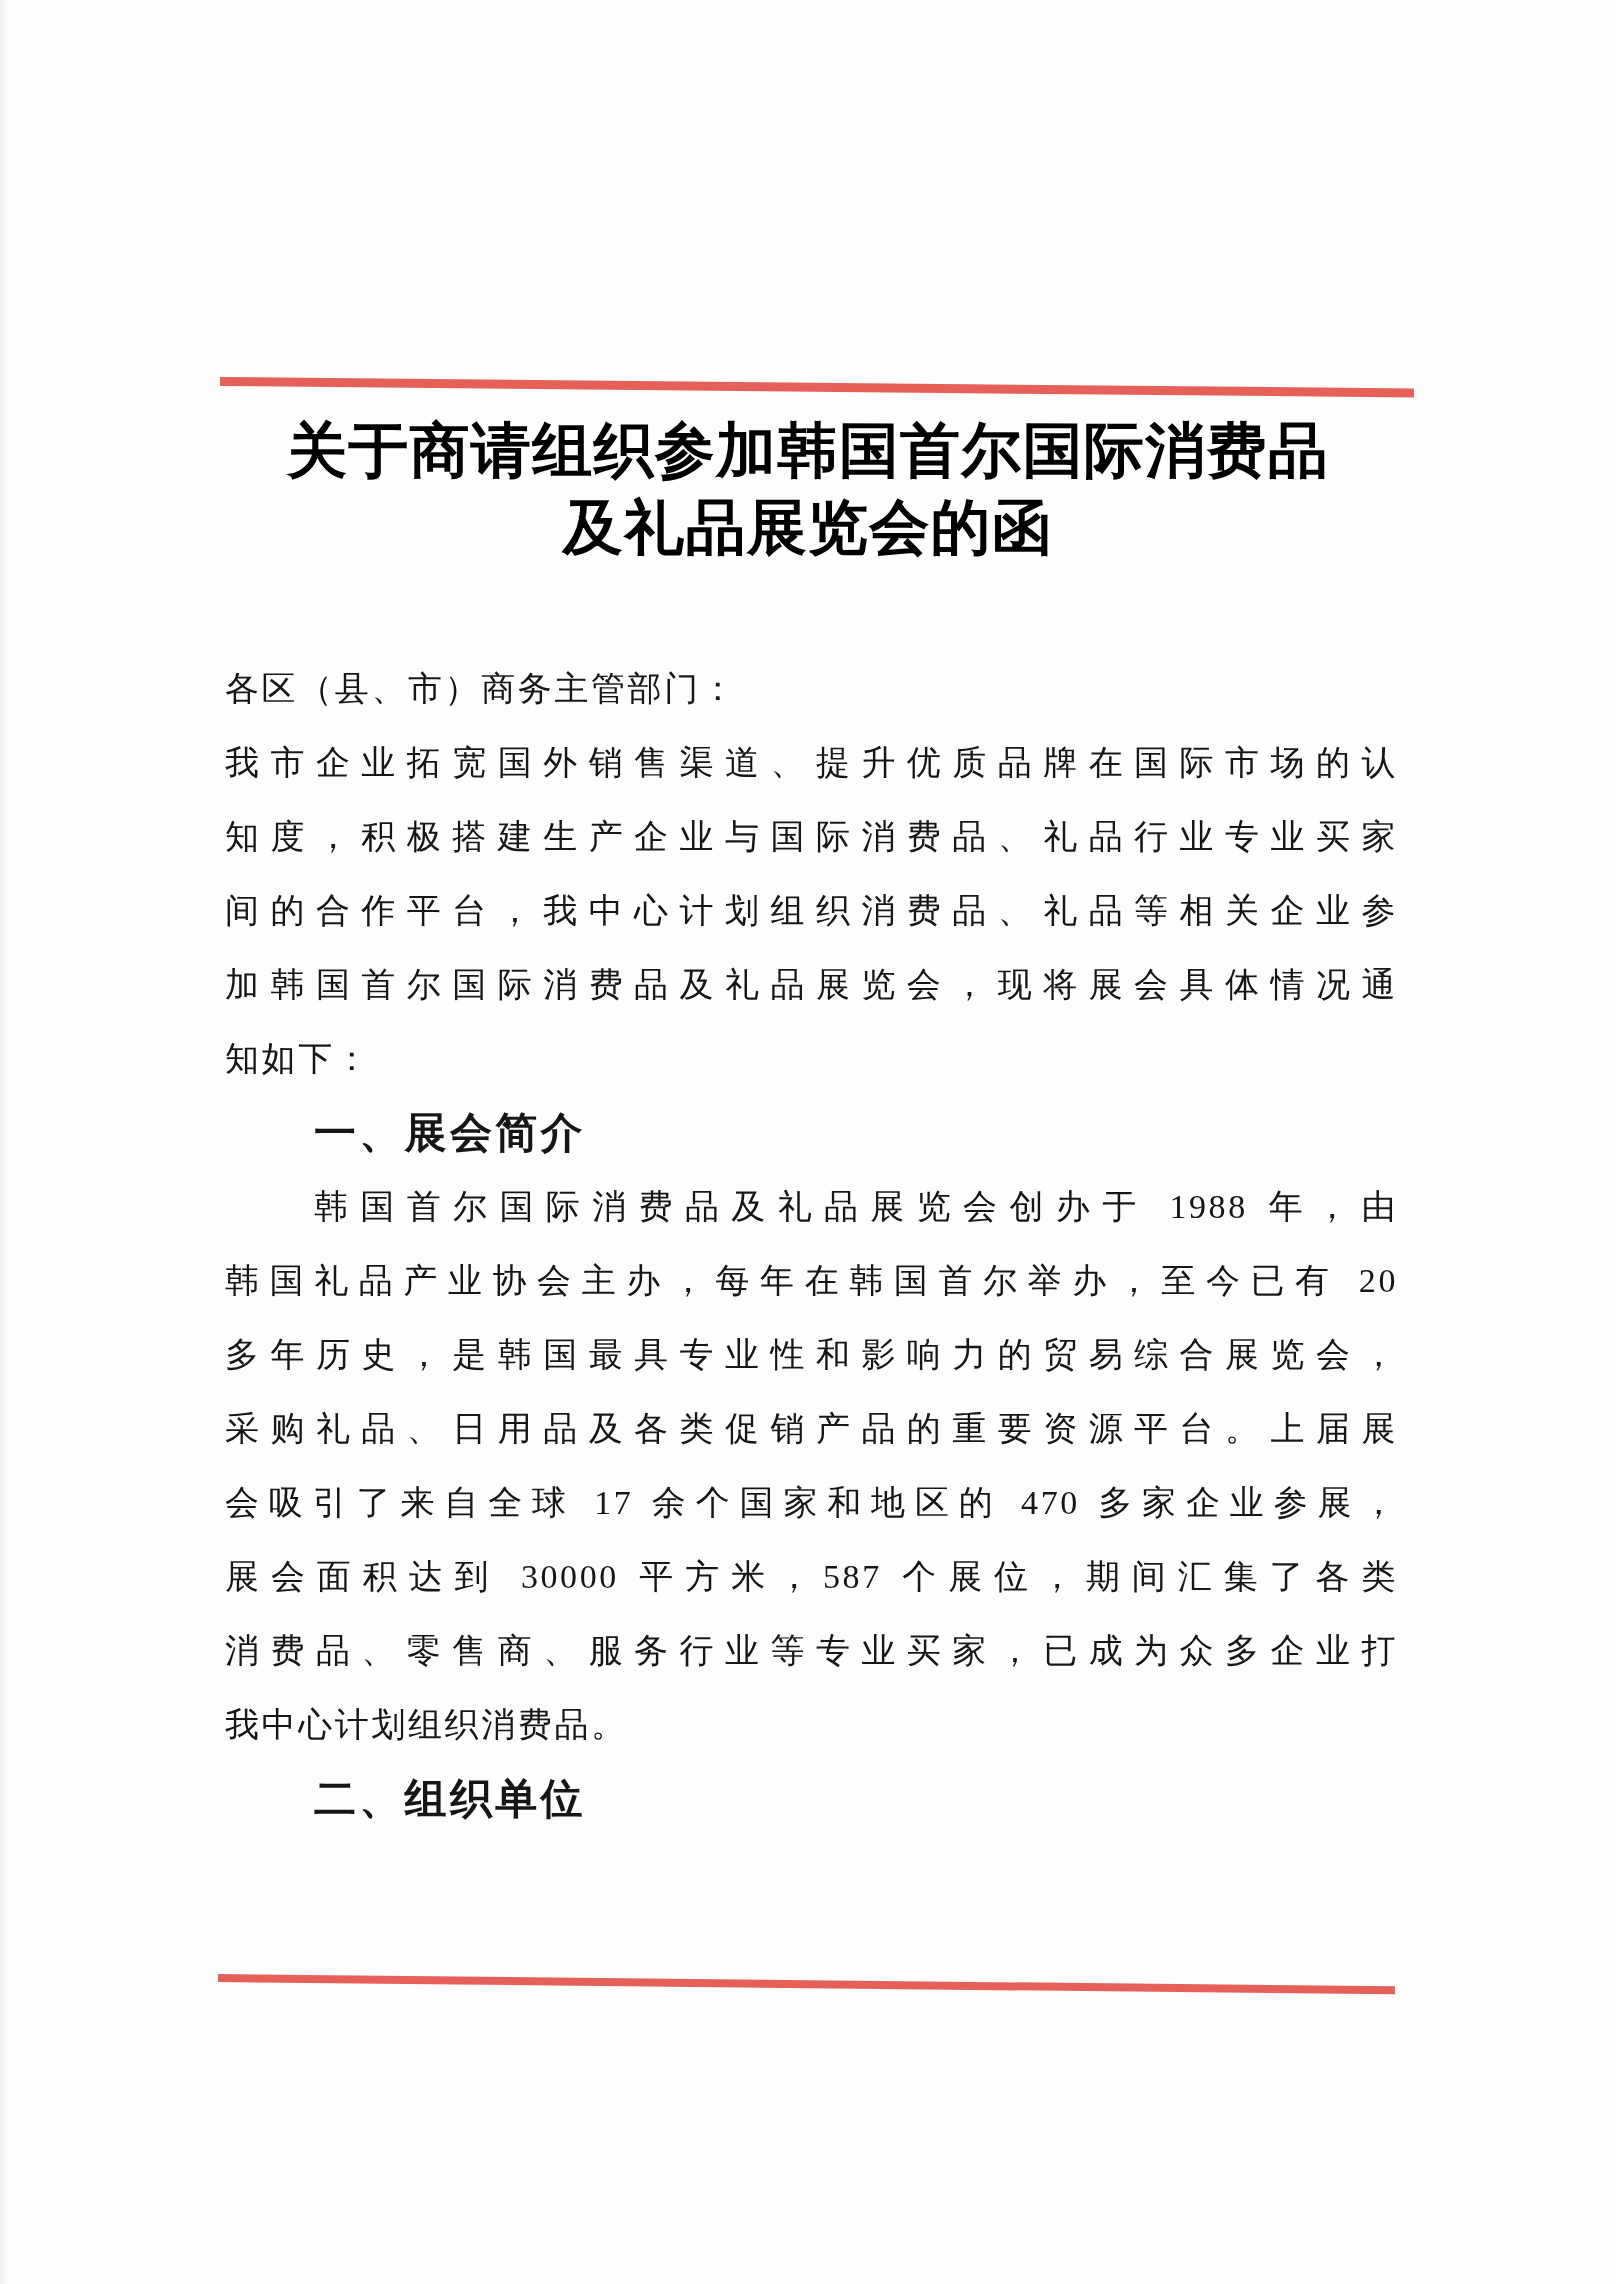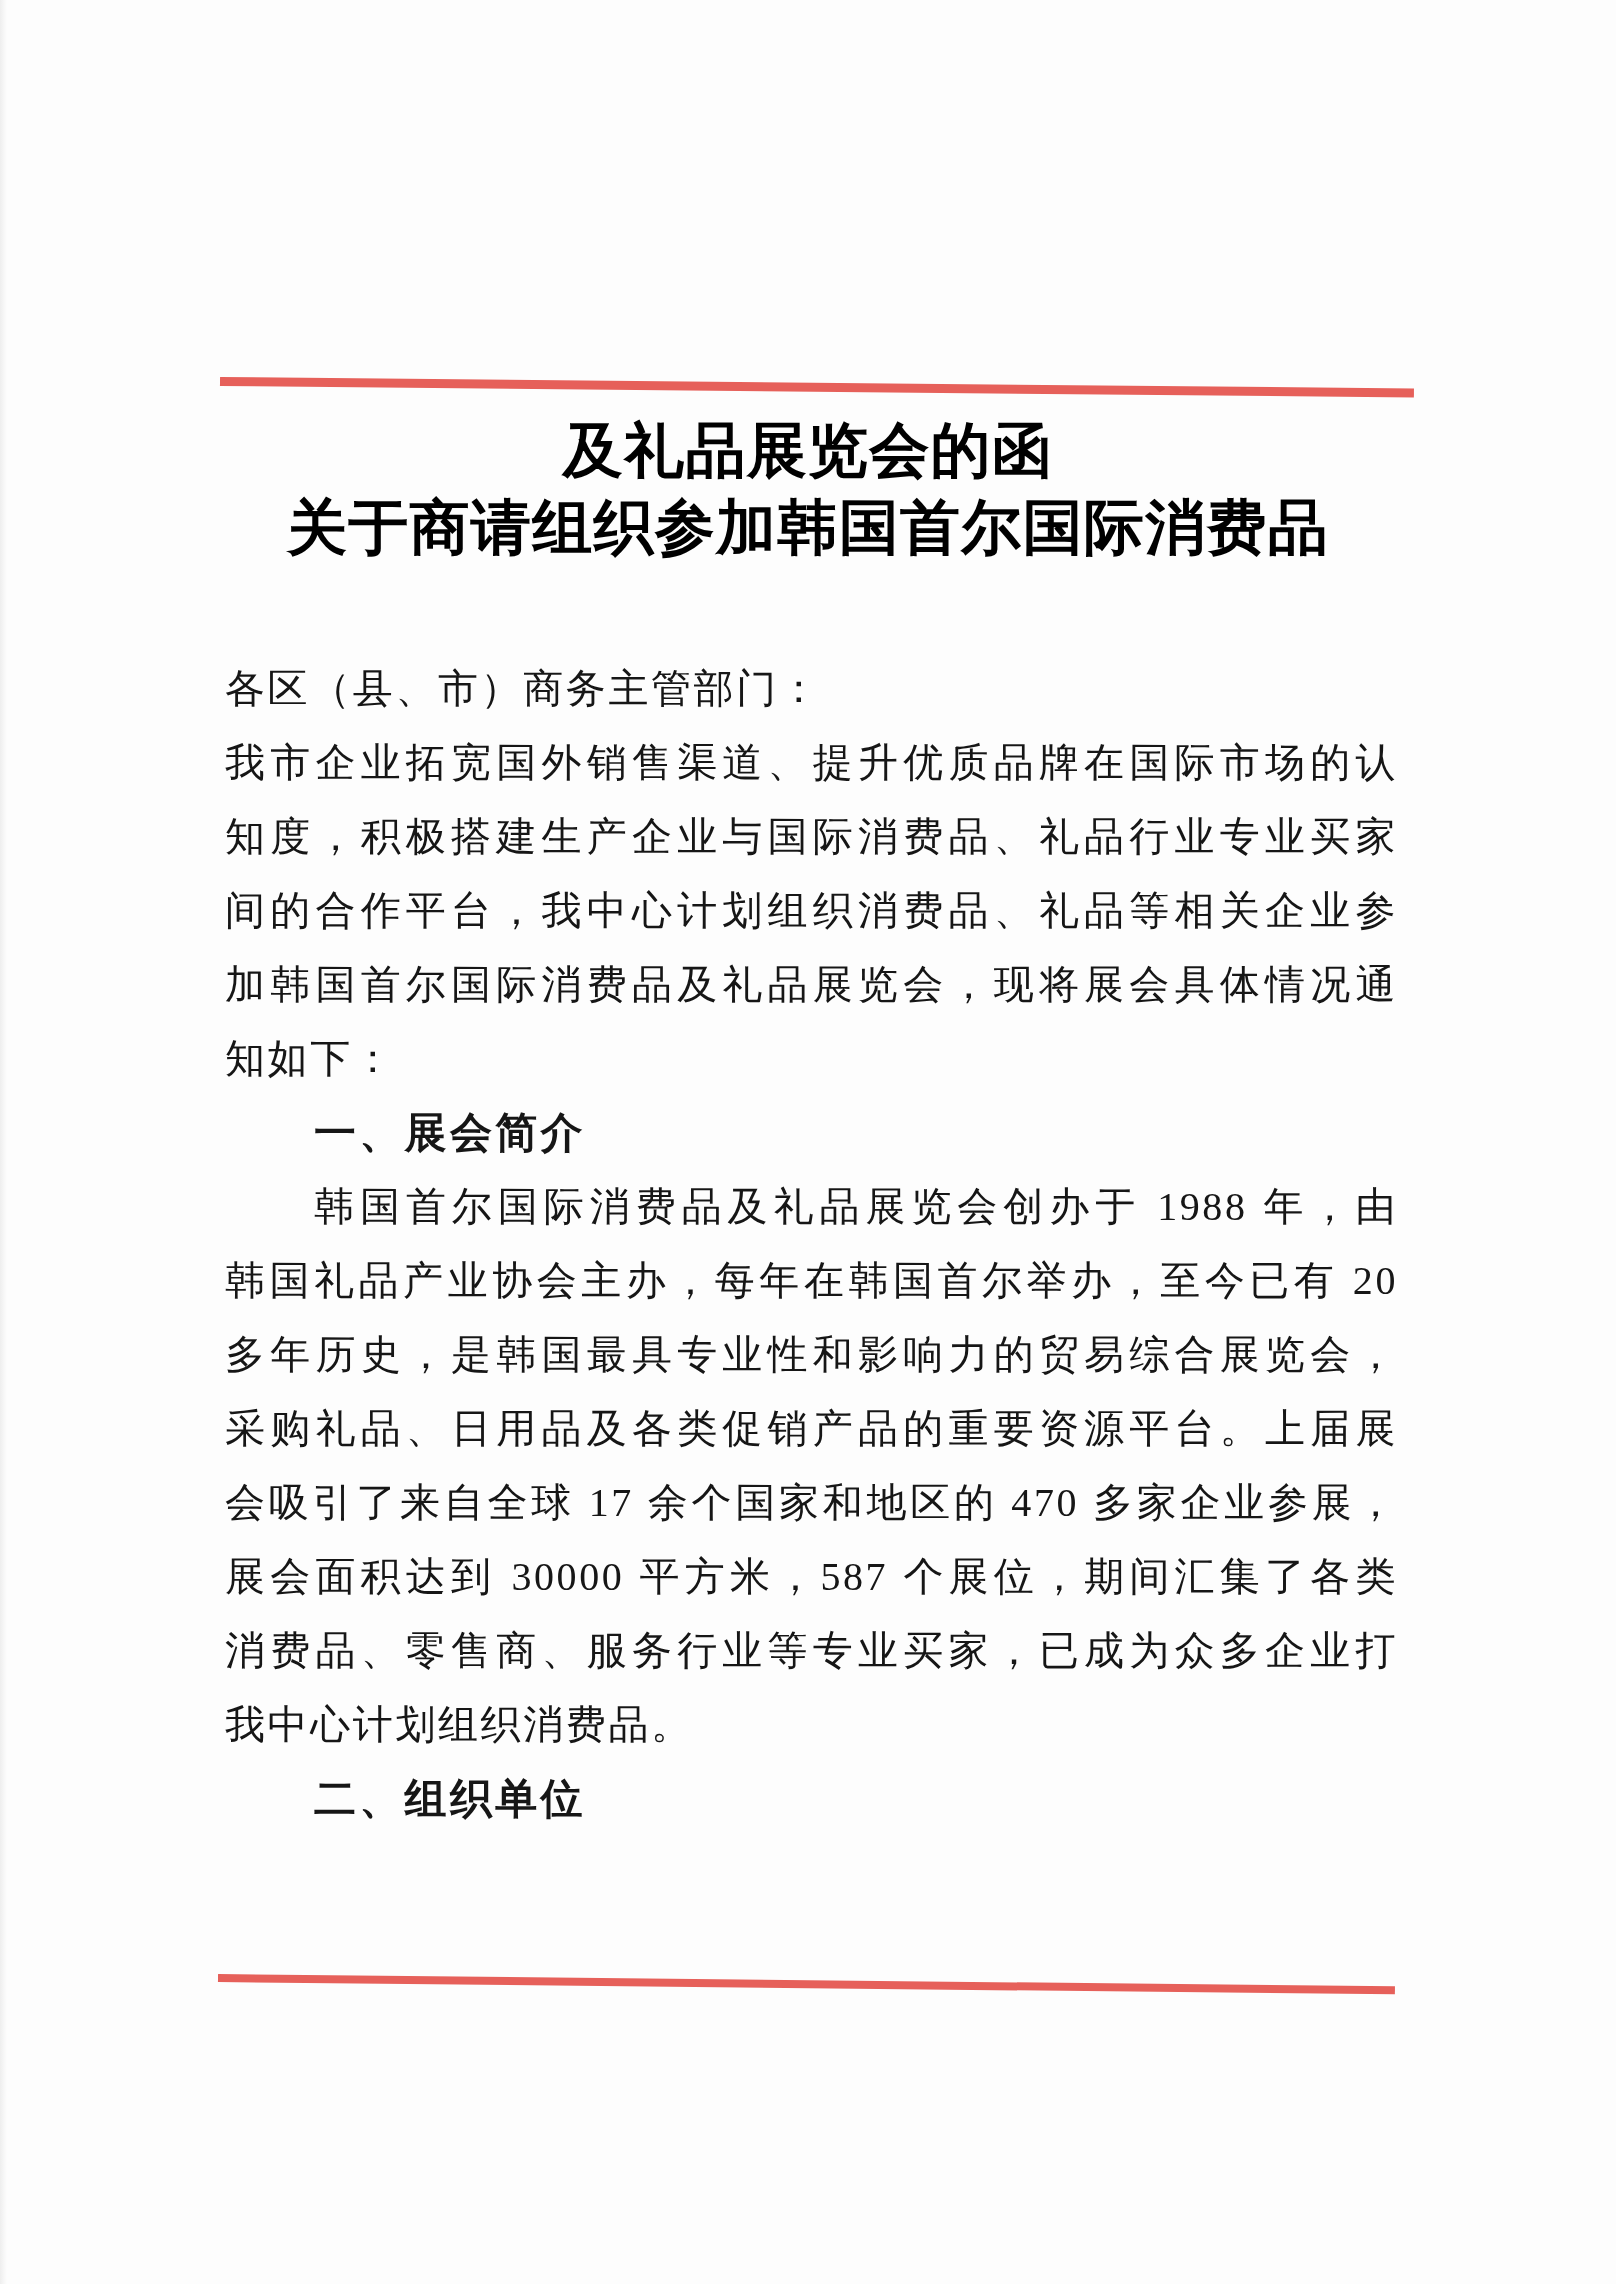--- a/index.html
+++ b/index.html
@@ -48,21 +48,21 @@
     line-height:77px;
     letter-spacing:1.3px;
   }
   .body-lines{
     position:absolute;left:225px;top:652px;width:1173px;
     color:var(--text);
   }
   .line{
     height:74px;
     line-height:74px;
-    font-size:40px;
+    font-size:34px;
     letter-spacing:2.6px;
     white-space:normal;
   }
   .line.fill{
     text-align:justify;
     text-align-last:justify;
   }
   .line.indent{
     text-indent:89px;
   }
@@ -82,22 +82,22 @@
 </style>
 </head>
 <body>
 
 <div class="page">
 
 
   <div class="rule-top"></div>
 
   <div class="doc-title">
+    <div>关于商请组织参加韩国首尔国际消费品</div>
     <div>及礼品展览会的函</div>
-    <div>关于商请组织参加韩国首尔国际消费品</div>
   </div>
 
   <div class="body-lines">
       <div class="line">各区（县、市）商务主管部门：</div>
       <div class="line fill">我市企业拓宽国外销售渠道、提升优质品牌在国际市场的认</div>
       <div class="line fill">知度，积极搭建生产企业与国际消费品、礼品行业专业买家</div>
       <div class="line fill">间的合作平台，我中心计划组织消费品、礼品等相关企业参</div>
       <div class="line fill">加韩国首尔国际消费品及礼品展览会，现将展会具体情况通</div>
       <div class="line">知如下：</div>
       <div class="line indent heading">一、展会简介</div>

